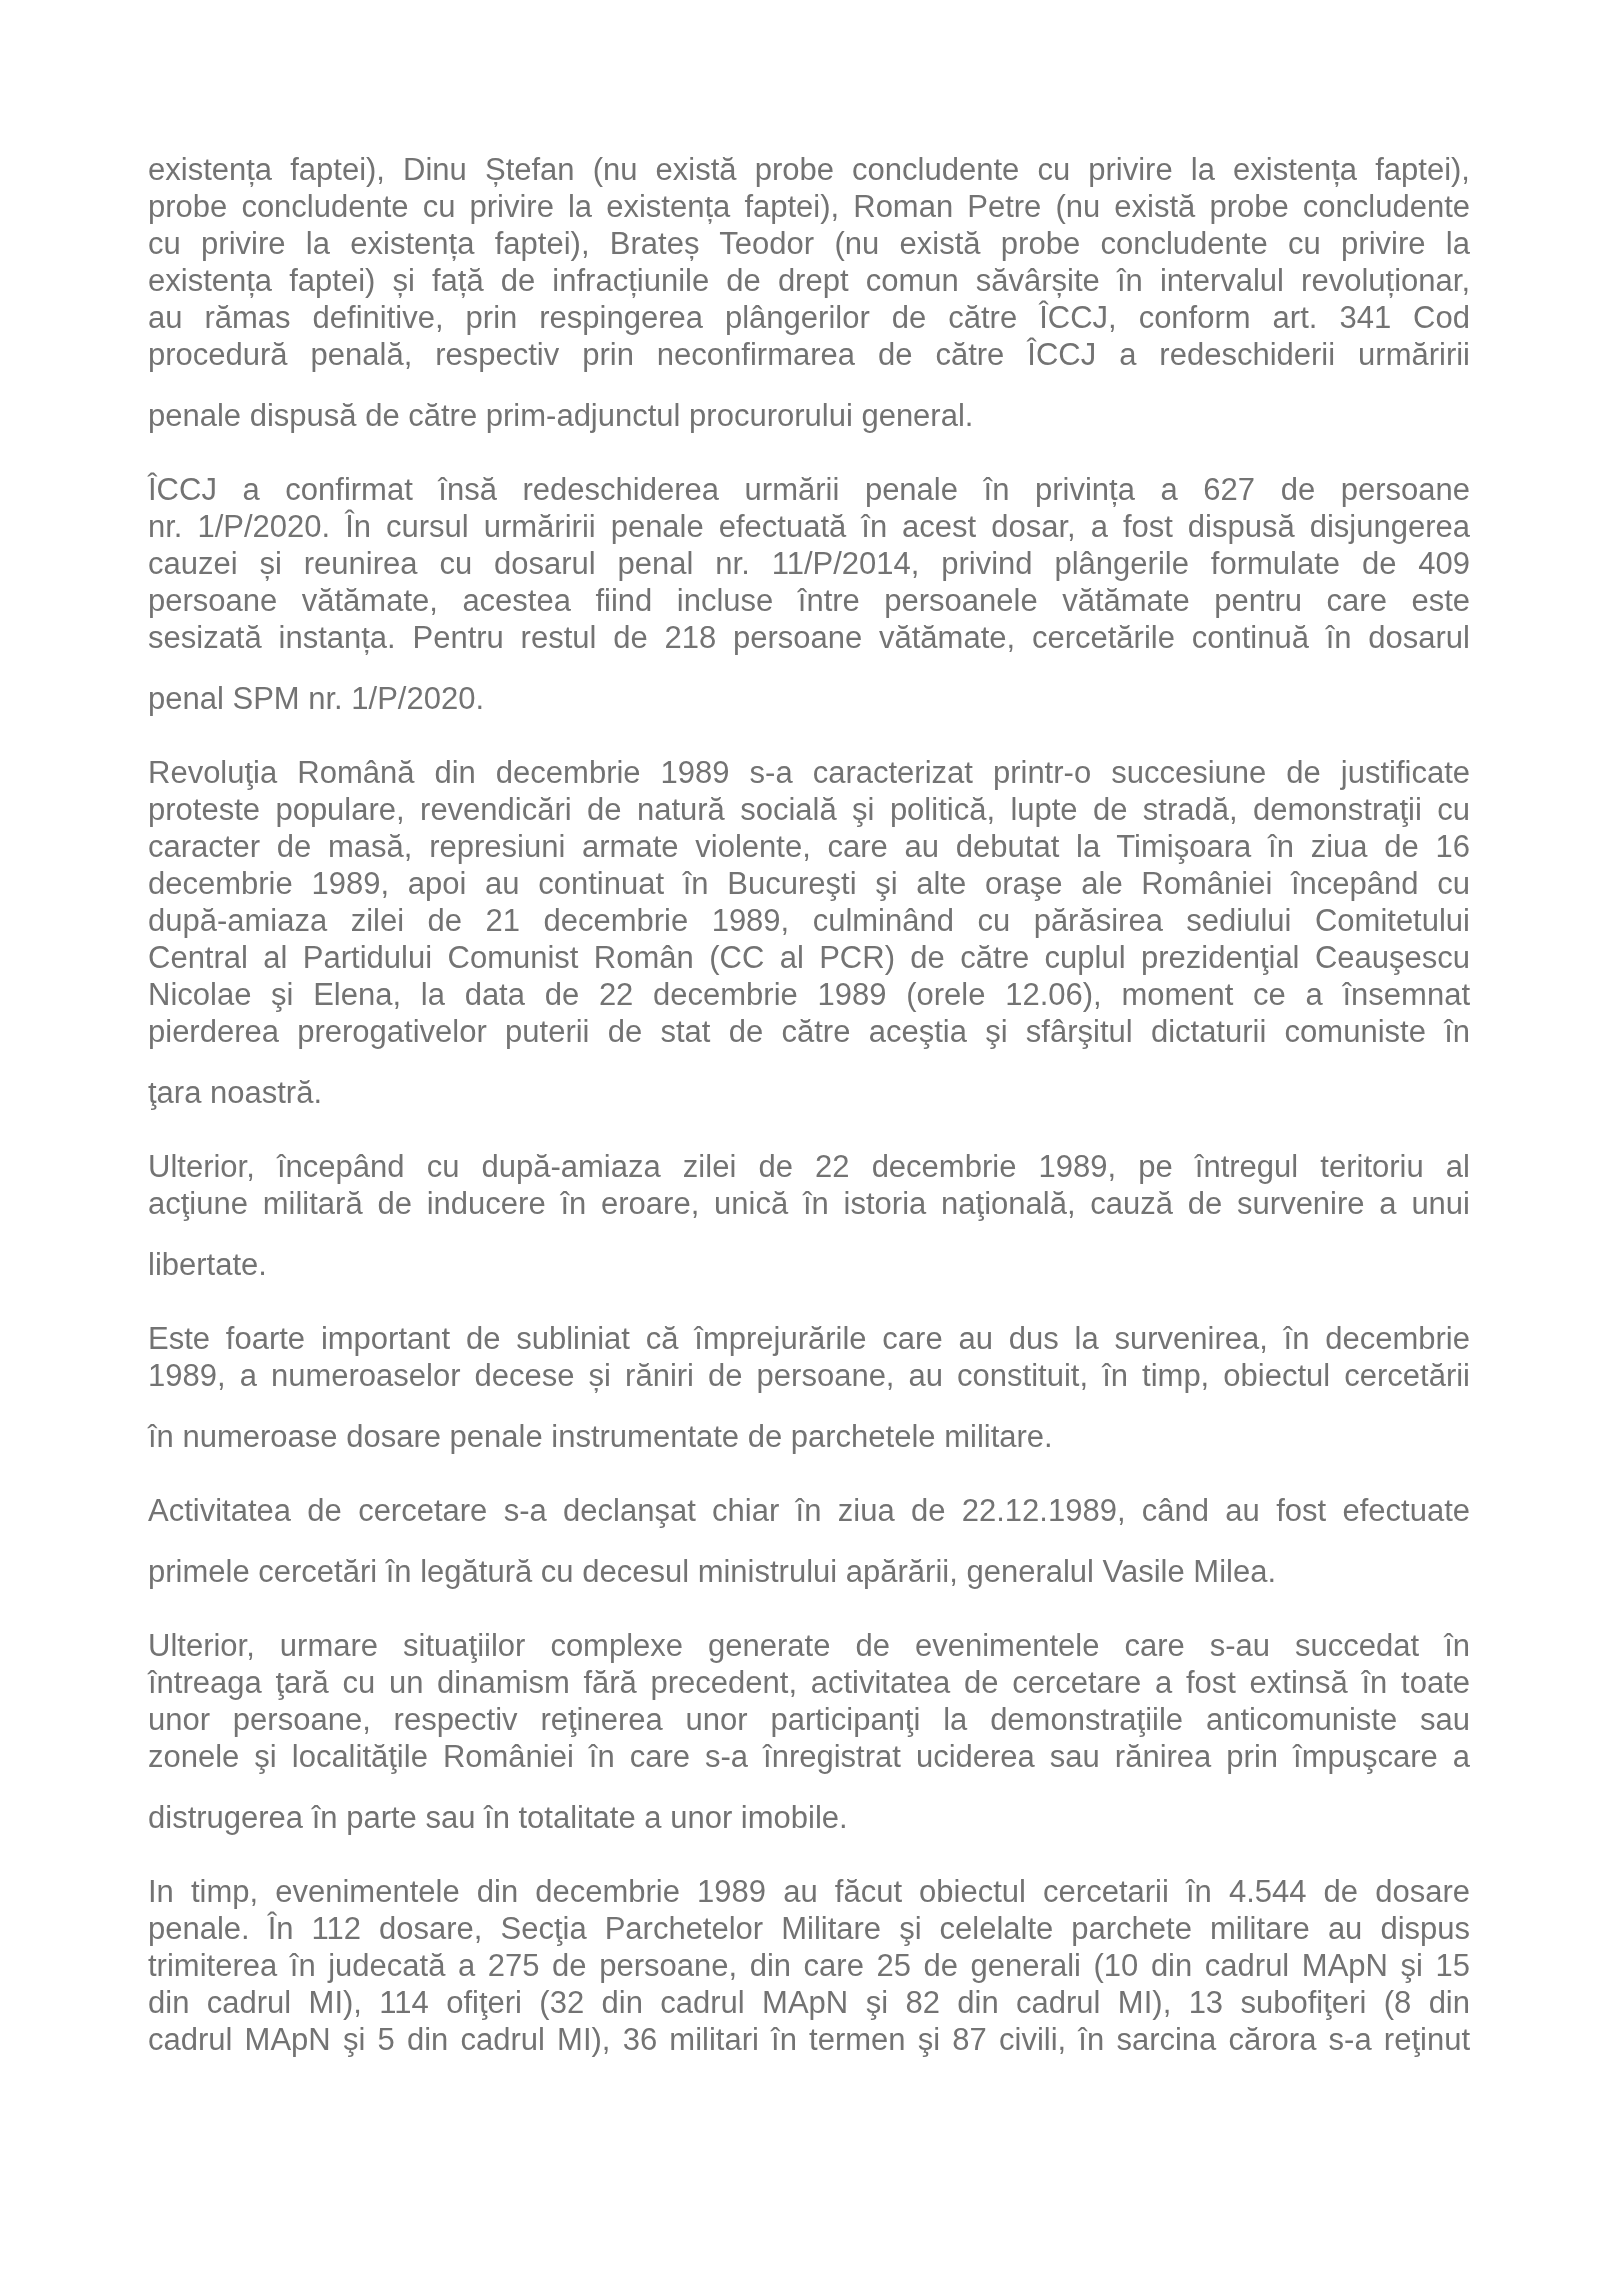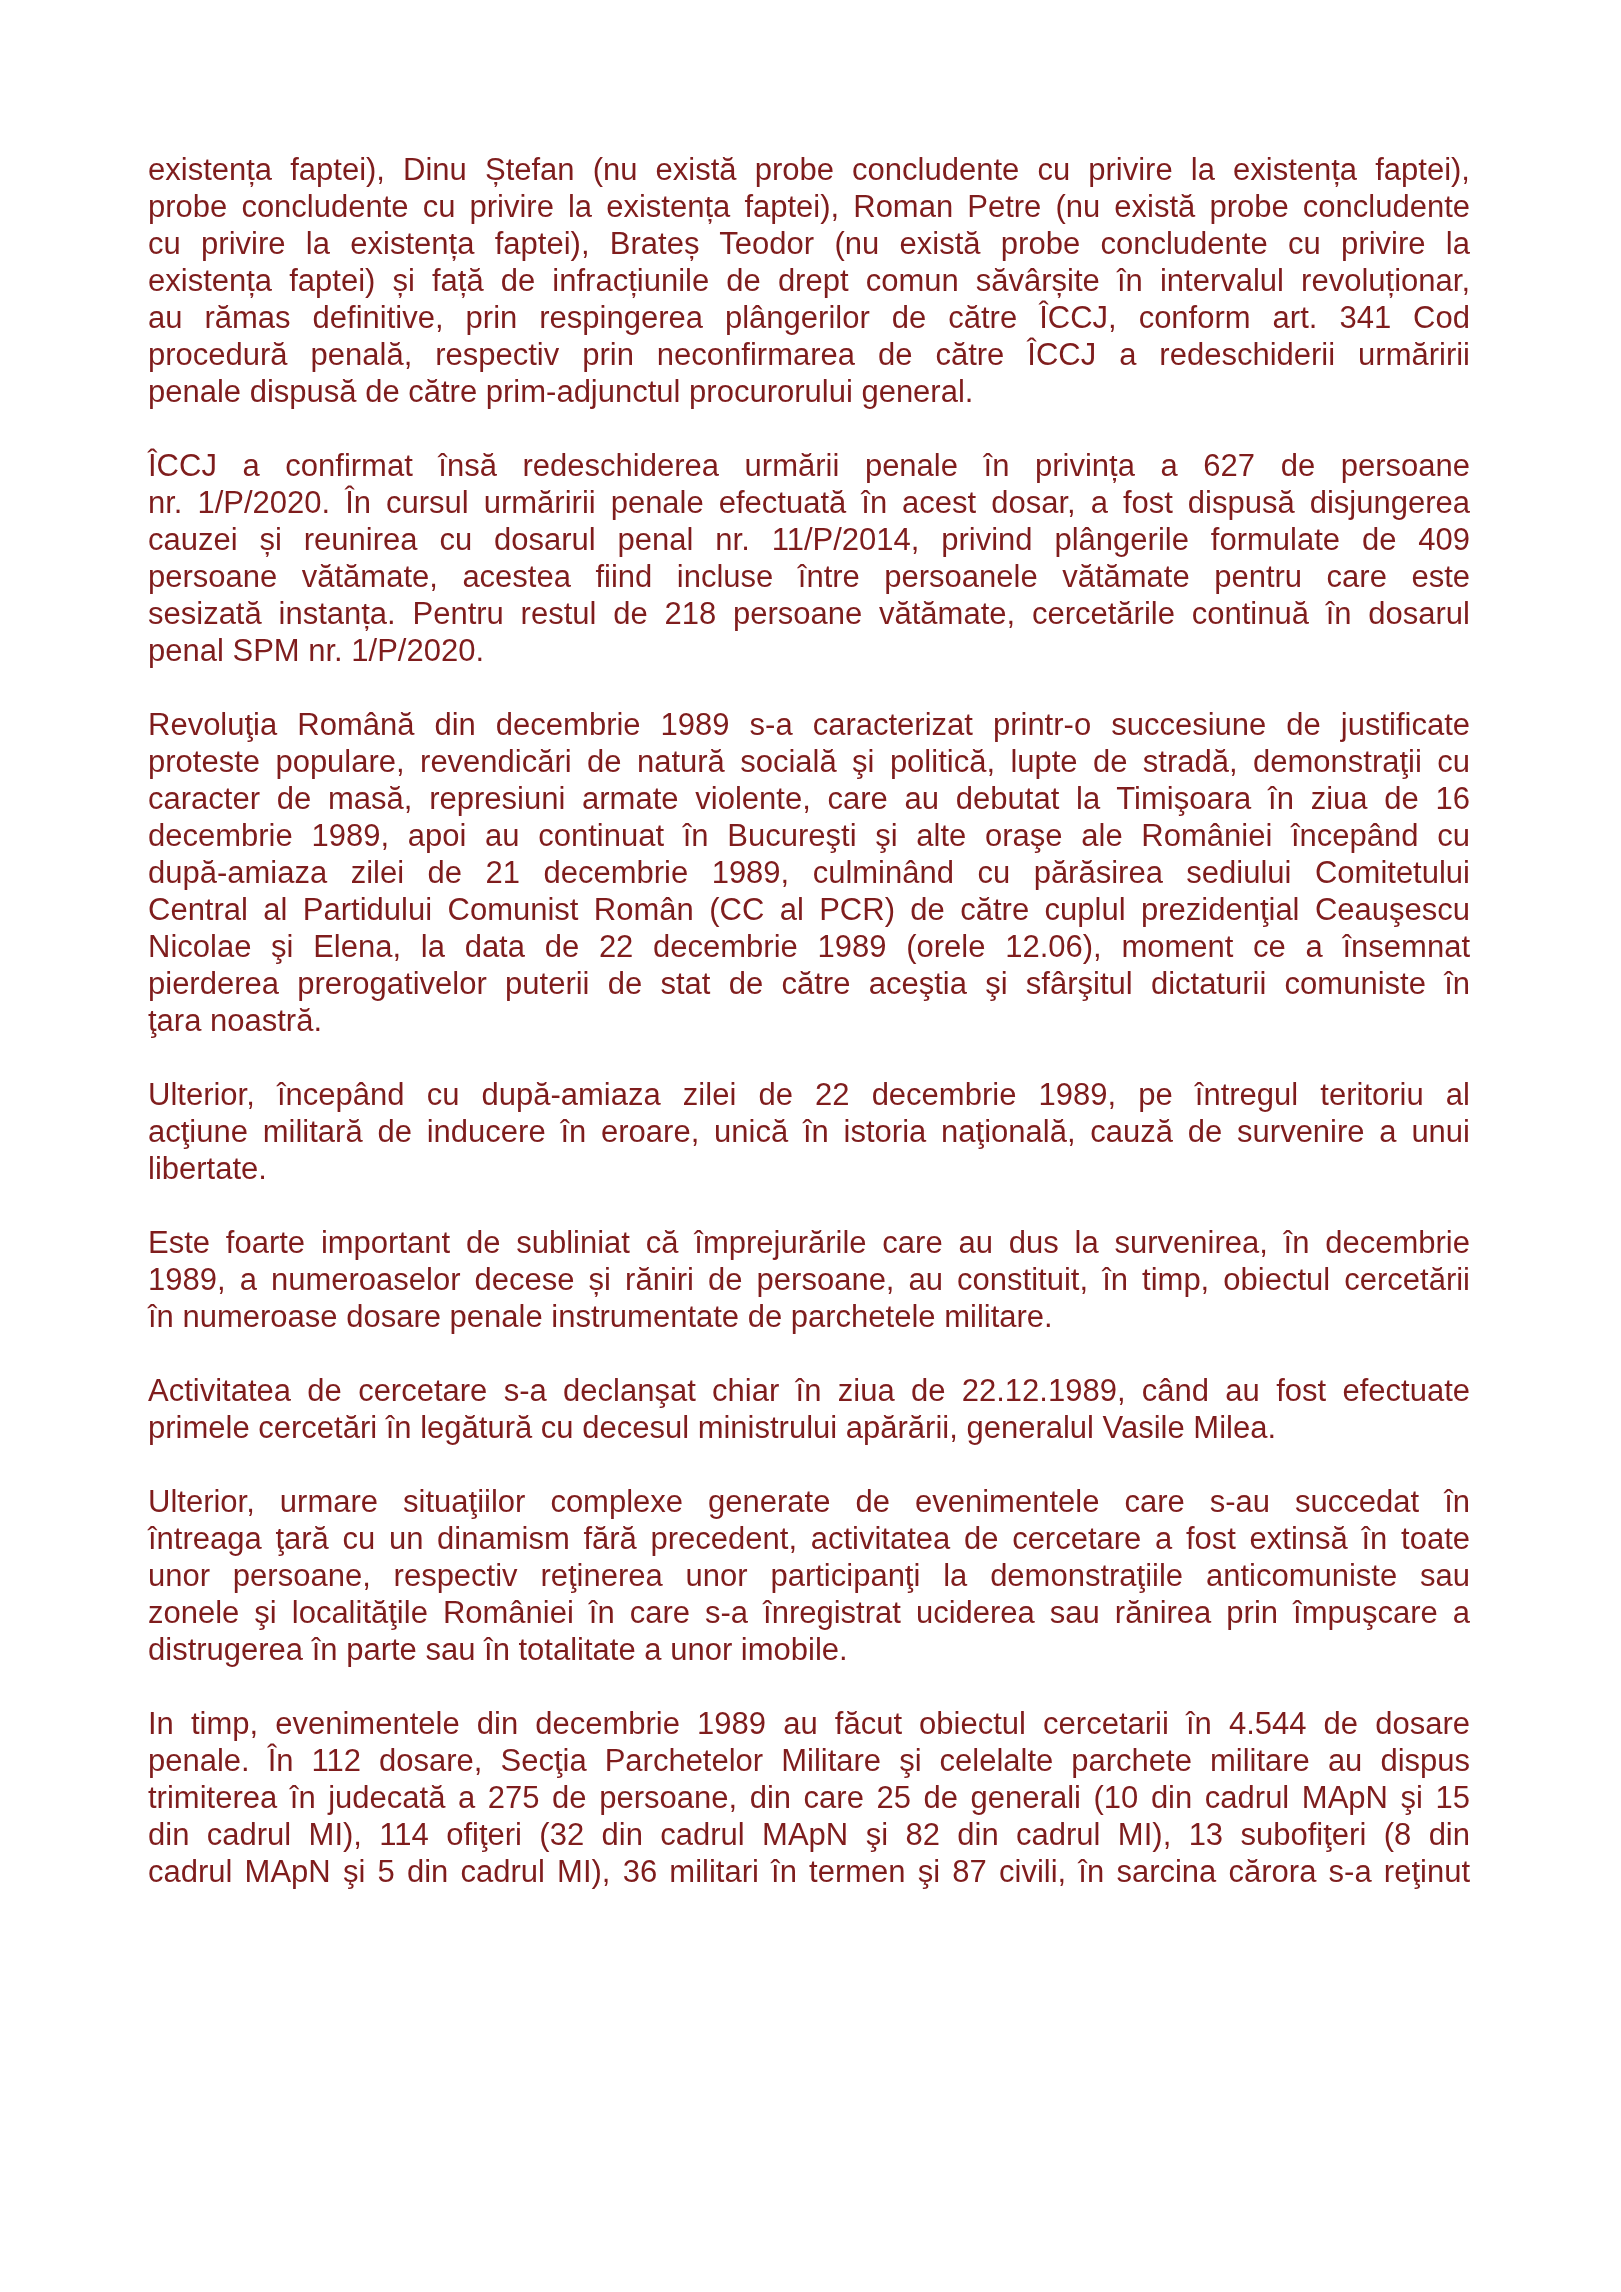--- a/index.html
+++ b/index.html
@@ -22,36 +22,37 @@
     background: #ffffff;
   }
   .text-block {
     position: absolute;
     left: 148px;
     top: 151px;
     width: 1322px;
     font-family: "Liberation Sans", sans-serif;
     font-size: 31px;
     line-height: 37px;
-    color: #7f1d1d;
+    color: #737373;
   }
   .para {
     margin: 0 0 37px 0;
   }
   .line {
     display: block;
     white-space: nowrap;
     text-align: justify;
     text-align-last: justify;
     height: 37px;
     overflow: visible;
   }
   .line.last {
     text-align: left;
     text-align-last: left;
+    margin-top: 24px;
   }
 </style>
 </head>
 <body>
 
 <div class="page">
   <div class="text-block">
 
     <div class="para">
       <span class="line">existența faptei), Dinu Ștefan (nu există probe concludente cu privire la existența faptei),</span>

